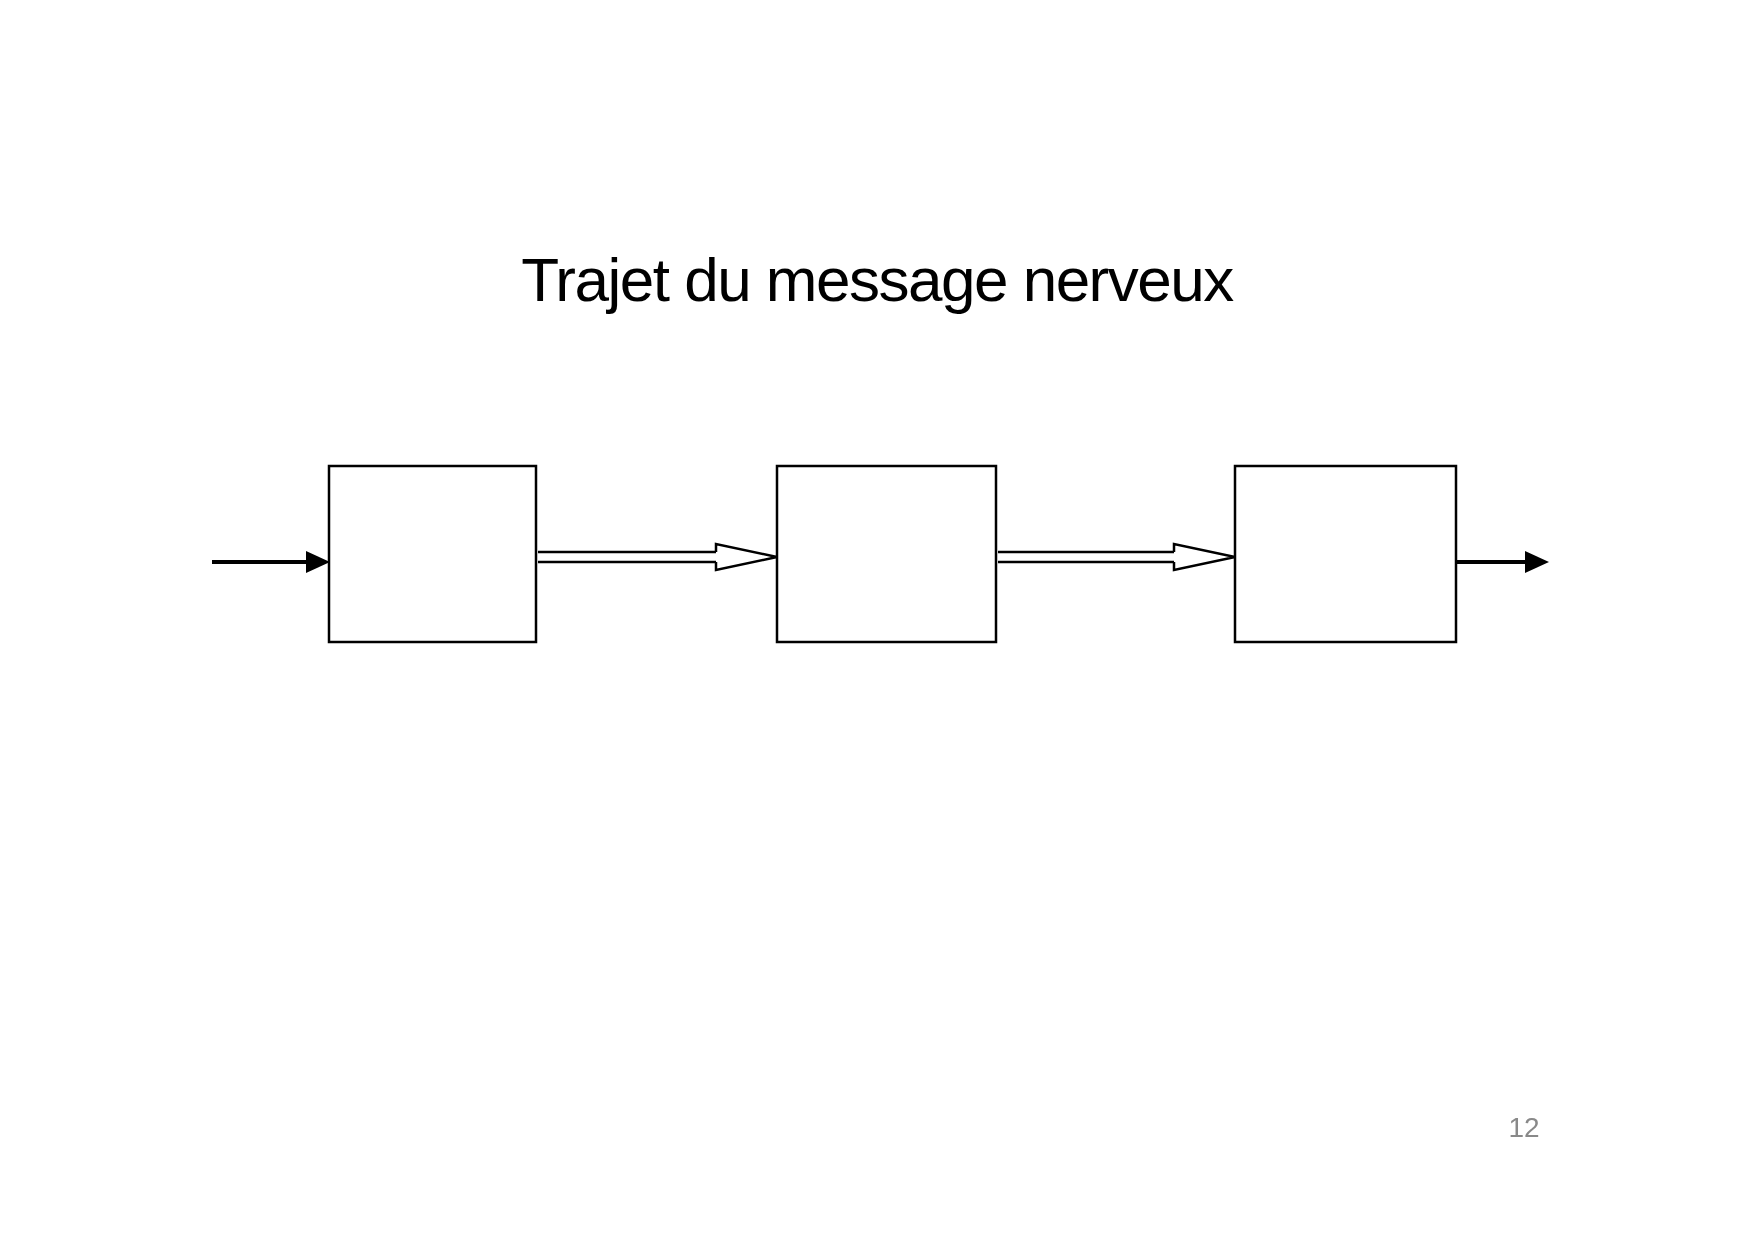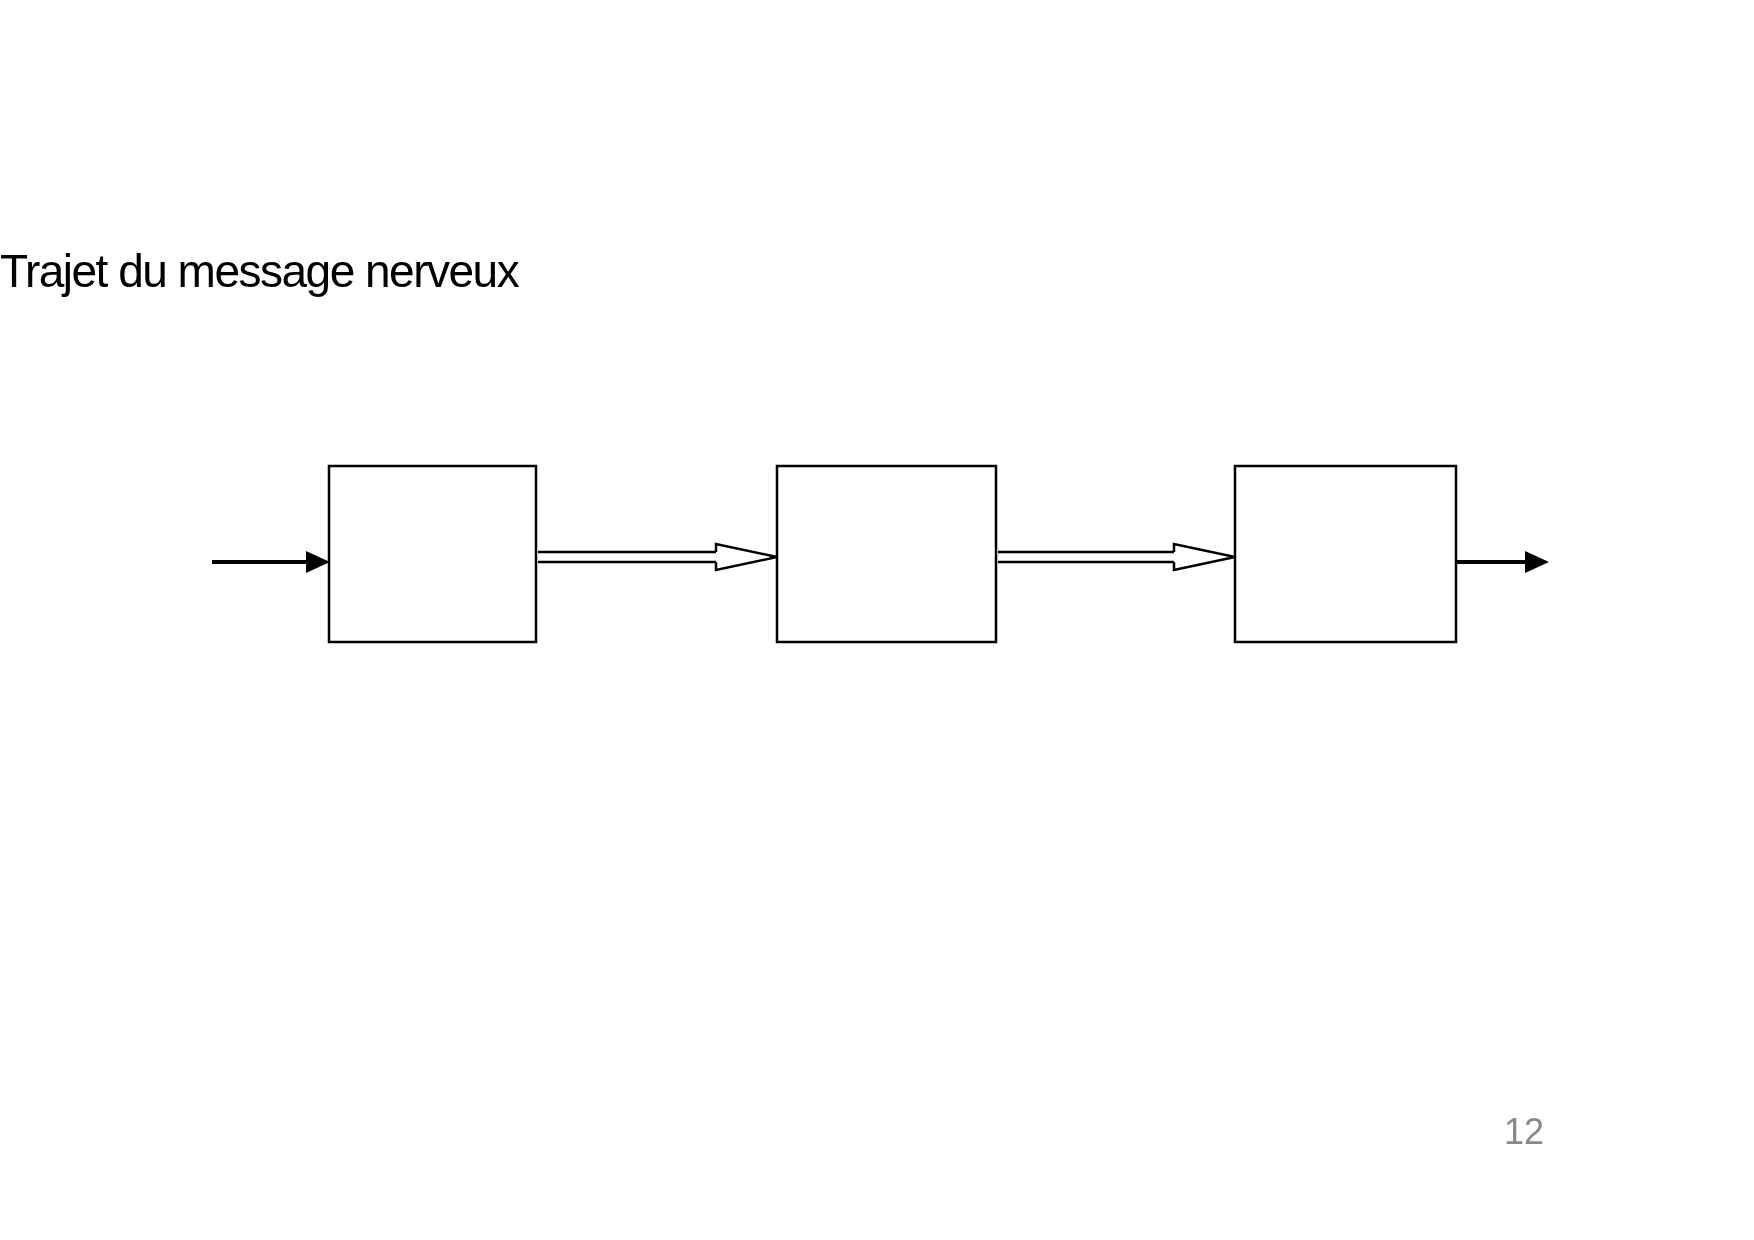--- a/index.html
+++ b/index.html
@@ -13,40 +13,40 @@
     width: 1754px;
     height: 1240px;
     background: #ffffff;
     overflow: hidden;
   }
   .slide-title {
     position: absolute;
     top: 246px;
     left: 0;
     width: 1754px;
-    text-align: left;
-    font-size: 46px;
+    text-align: center;
+    font-size: 62px;
     letter-spacing: -1.5px;
     color: #000000;
     font-weight: 400;
     line-height: 1.1;
     white-space: nowrap;
   }
   .diagram-svg {
     position: absolute;
     top: 0;
     left: 0;
   }
   .page-number {
     position: absolute;
     left: 1498px;
     top: 1114px;
     width: 52px;
     text-align: center;
-    font-size: 36px;
+    font-size: 28px;
     color: #898989;
     line-height: 1;
   }
 </style>
 </head>
 <body>
 
 <div class="slide">
 
   <div class="slide-title">Trajet du message nerveux</div>

